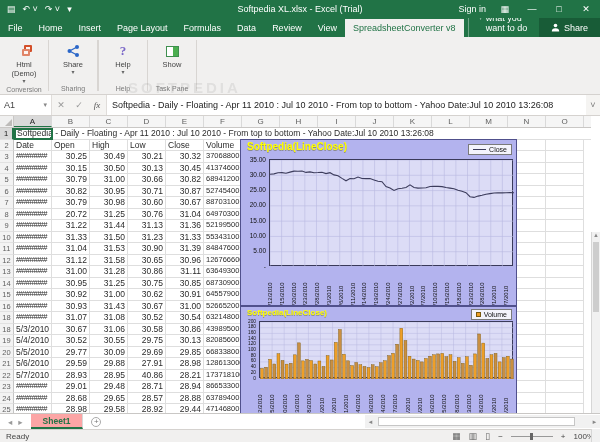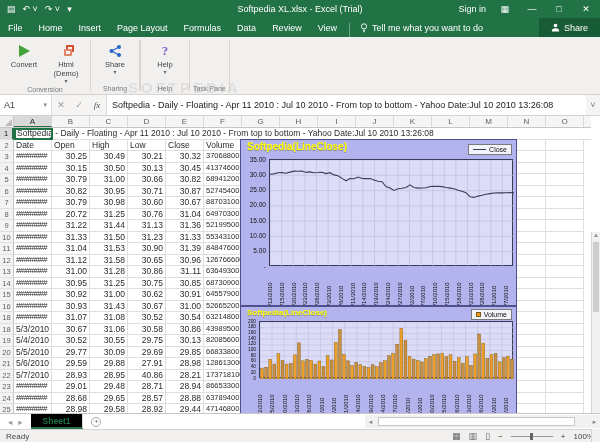--- a/index.html
+++ b/index.html
@@ -82,21 +82,21 @@
   .ylab { position:absolute; text-align:right; color:#111; }
   #chart1 .ylab { width:25px; font-size:6.5px; }
   #chart2 .ylab { width:15px; font-size:6px; transform:scale(.8); transform-origin:right center; }
   .xlab { position:absolute; font-size:6px; color:#111; writing-mode:vertical-rl; transform:rotate(180deg); line-height:1; height:40px; overflow:hidden; }
 
   
   .vscroll { position:absolute; right:0; top:116px; width:9px; height:299px; background:#f1f1f1; border-left:1px solid #d6d6d6; font-size:6px; color:#888; text-align:center; }
   .vthumb { position:absolute; left:1px; right:1px; top:10px; height:70px; background:#cdcdcd; }
   .tabbar { height:16px; display:flex; align-items:stretch; background:#fff; border-top:1px solid #c9c7c5; font-size:8.5px; position:relative; }
   .snav { display:flex; align-items:center; gap:6px; padding:0 8px; color:#9a9a9a; }
-  .stab { display:flex; align-items:center; padding:0 12px; color:#217346; font-weight:bold; border-right:1px solid #d9d9d9; border-bottom:2px solid #217346; background:#000000; }
+  .stab { display:flex; align-items:center; padding:0 12px; color:#217346; font-weight:bold; border-right:1px solid #d9d9d9; border-bottom:2px solid #217346; background:#fca5a5; }
   .addsheet { display:flex; align-items:center; padding:0 8px; color:#777; }
   .addsheet b { display:inline-block; width:10px; height:10px; border:1px solid #aaa; border-radius:50%; line-height:8px; text-align:center; font-weight:normal; font-size:8px; }
   .hscroll { position:absolute; right:0; top:1px; bottom:1px; left:365px; display:flex; align-items:center; background:#f1f1f1; font-size:6px; color:#888; }
   .harrow { width:11px; text-align:center; }
   .htrack { flex:1; position:relative; height:9px; }
   .hthumb { position:absolute; left:2px; right:14px; top:0; height:9px; background:#fff; border:1px solid #c6c6c6; }
   .statusbar { height:13px; background:#f1f0ef; border-top:1px solid #d5d2cf; display:flex; align-items:center; font-size:8px; color:#444; padding:0 6px; }
   .sb-right { margin-left:auto; display:flex; align-items:center; gap:8px; }
   .viewico { color:#666; font-size:9px; }
   .zoomline { width:42px; height:1px; background:#999; position:relative; }
@@ -127,20 +127,21 @@
   <div class="tabsrow">
     <div id="ribbon-tabs">
         <div class="tab">File</div>
         <div class="tab">Home</div>
         <div class="tab">Insert</div>
         <div class="tab">Page Layout</div>
         <div class="tab">Formulas</div>
         <div class="tab">Data</div>
         <div class="tab">Review</div>
         <div class="tab">View</div>
+        <div class="tab active">SpreadsheetConverter v8</div>
       </div>
     <div class="tellme">
       <svg width="8" height="10" viewBox="0 0 8 10">
           <circle cx="4" cy="3.4" r="2.6" fill="none" stroke="#fff" stroke-width="0.9"></circle>
           <line x1="2.8" y1="7.2" x2="5.2" y2="7.2" stroke="#fff" stroke-width="0.9"></line>
           <line x1="3.1" y1="8.7" x2="4.9" y2="8.7" stroke="#fff" stroke-width="0.9"></line>
         </svg>
       <span>Tell me what you want to do</span>
     </div>
     <div class="sharebtn">
@@ -150,26 +151,20 @@
         </svg>
       <span>Share</span>
     </div>
   </div>
 
   <div class="ribbon">
     <div class="watermark">SOFTPEDIA</div>
 
     <div class="rgroup">
       <div class="rbtns">
-        <div class="rbtn">
-          <span class="ric">
-              <i class="ic-play"></i>
-            </span>
-          <span>Convert</span>
-        </div>
         <div class="rbtn">
           <span class="ric">
               <span class="ic-html">
                 <i></i>
                 <i class="b"></i>
               </span>
             </span>
           <span>Html (Demo)</span>
           <span class="caret">▾</span>
         </div>
@@ -209,20 +204,26 @@
           <span>Help</span>
           <span class="caret">▾</span>
         </div>
       </div>
       <div class="glabel">Help</div>
     </div>
     <div class="gsep"></div>
 
     <div class="rgroup">
       <div class="rbtns">
+        <div class="rbtn">
+          <span class="ric">
+              <span class="ic-show"></span>
+            </span>
+          <span>Show</span>
+        </div>
       </div>
       <div class="glabel">Task Pane</div>
     </div>
     <div class="gsep"></div>
   </div>
 
   <div class="fbar">
     <div class="namebox">
       <span>A1</span>
       <span style="color:#888;font-size:7px">▾</span>

